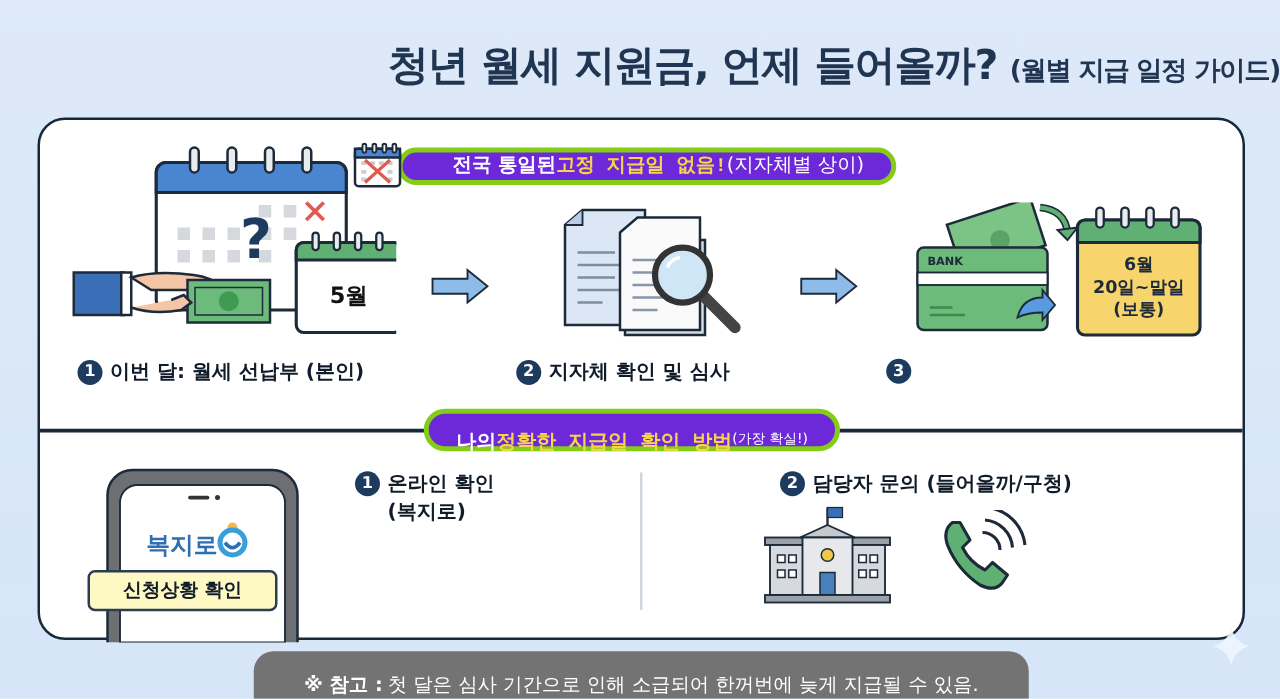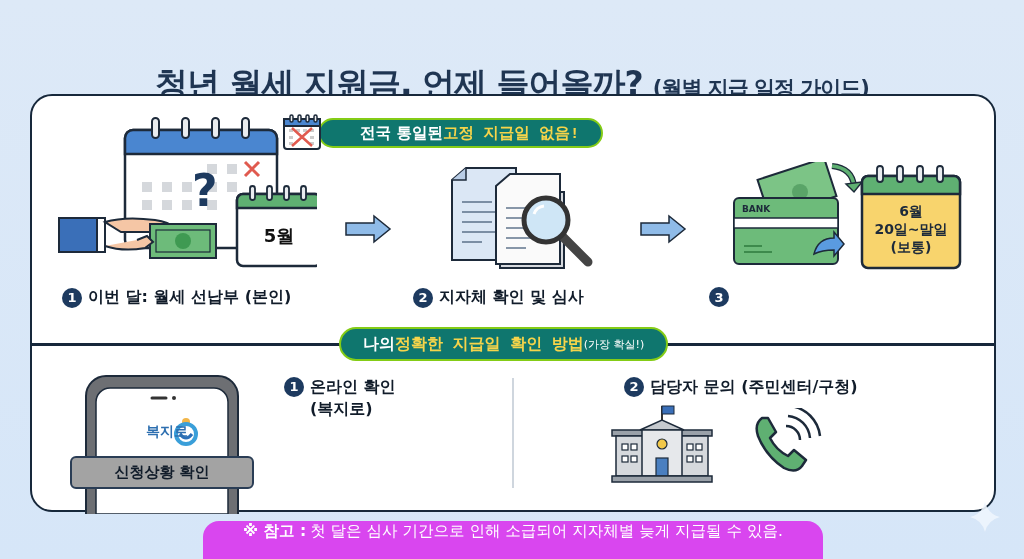--- a/index.html
+++ b/index.html
@@ -5,92 +5,93 @@
   * { box-sizing: border-box; margin: 0; padding: 0; }
   html, body { width: 1024px; height: 559px; overflow: hidden; }
   body {
     background: linear-gradient(180deg, #dde9f7 0%, #d6e6f8 100%);
     font-family: "DejaVu Sans", "Liberation Sans", sans-serif;
     color: #1b2a3d;
     position: relative;
   }
   .title {
     position: absolute; left: 0; right: 0; top: 30px;
-    text-align: center; white-space: nowrap;
-    color: #1f3552; letter-spacing: -1px; margin-top: 32px;
+    text-align: right; white-space: nowrap;
+    color: #1f3552; letter-spacing: -1px;
   }
   .title .main { font-size: 33px; font-weight: bold; }
   .title .sub { font-size: 21px; font-weight: bold; margin-left: 6px; }
 
   .card {
     position: absolute; left: 30px; top: 94px; width: 966px; height: 418px;
     background: #ffffff; border: 2.5px solid #17283b; border-radius: 22px;
   }
   .divider {
     position: absolute; left: 0; right: 0; top: 247px; height: 2.5px; background: #17283b;
   }
 
   .pill {
-    position: absolute; background: #0f766e; color: #fff; border-radius: 20px;
-    font-weight: bold; white-space: nowrap; display: flex; align-items: center;
-    border: 2px solid #84cc16;
+    position: absolute; background: #6d28d9; color: #fff; border-radius: 20px;
+    font-weight: bold; white-space: nowrap; display: flex; 
+    border: 4px solid #84cc16;
   }
   .pill .hl { color: #f6d44a; font-family: Liberation Mono, monospace; }
   .pill .light { font-weight: normal; }
 
   .pill-top { left: 286px; top: 22px; height: 30px; padding: 0 22px 0 40px; font-size: 15.5px; }
-  .pill-mid { left: 307px; top: 231px; height: 34px; padding: 0 22px; font-size: 16px; z-index: 2; }
+  .pill-mid { left: 307px; top: 231px; height: 34px; padding: 12px 22px; font-size: 16px; z-index: 2; }
 
   .step-label {
     position: absolute; font-size: 16px; font-weight: bold; white-space: nowrap;
     display: flex; align-items: center; gap: 6px; color: #111c2a;
   }
   .num {
     display: inline-flex; align-items: center; justify-content: center;
     width: 20px; height: 20px; border-radius: 50%; background: #1d3a5f;
     color: #fff; font-size: 13px; font-weight: bold;
   }
 
   .arrow { position: absolute; }
 
   .sub-title { position: absolute; font-size: 16px; font-weight: bold; color: #111c2a; line-height: 22px; }
   .vline { position: absolute; left: 480px; top: 282px; width: 1.5px; height: 110px; background: #cfd6de; }
 
   .phone-btn {
-    position: absolute; left: 38px; top: 360px; width: 184px; height: 33px;
-    background: #a3a3a3; border: 2px solid #2a3d55; border-radius: 6px;
+    position: absolute; left: 38px; top: 360px; width: 152px; height: 33px;
+    background: #fef9c3; border: 2px solid #2a3d55; border-radius: 6px;
     display: flex; align-items: center; justify-content: center;
     font-size: 15px; font-weight: bold; color: #111c2a;
   }
   .bokjiro {
-    position: absolute; left: 85px; top: 327px; font-size: 14px; font-weight: bold; color: #2d6fb0; margin-left: 29px;
+    position: absolute; left: 85px; top: 327px; font-size: 19px; font-weight: bold; color: #2d6fb0;
   }
   .contact-text { position: absolute; left: 788px; top: 334px; font-size: 16px; font-weight: bold; line-height: 22px; color: #111c2a; }
 
   .note {
     position: absolute; left: 203px; top: 521px; width: 620px; height: 38px;
-    background: #d946ef; border-radius: 16px 16px 0 0; color: #fff;
-    display: flex; align-items: flex-start; justify-content: center; font-size: 15.5px; white-space: nowrap;
+    background: #737373; border-radius: 16px 16px 0 0; color: #fff;
+    display: flex; align-items: flex-end; justify-content: center; font-size: 15.5px; white-space: nowrap;
   }
   .note b { margin-right: 4px; }
   .sparkle { position: absolute; left: 968px; top: 500px; }
 </style>
 </head>
 <body>
 
 <div class="title">
   <span class="main">청년 월세 지원금, 언제 들어올까?</span>
   <span class="sub">(월별 지급 일정 가이드)</span>
 </div>
 
 <div class="card">
 
   <div class="pill pill-top">
     <span>전국 통일된 </span>
     <span class="hl">고정 지급일 없음!</span>
+    <span class="light"> (지자체별 상이)</span>
   </div>
   <svg style="position:absolute;left:250px;top:18px" width="42" height="38" viewBox="0 0 42 38">
     <rect x="2" y="5" width="36" height="30" rx="3" fill="#fff" stroke="#1d2a3a" stroke-width="2"></rect>
     <rect x="2" y="5" width="36" height="7" fill="#4a86d0" stroke="#1d2a3a" stroke-width="2"></rect>
     <g fill="#ccc">
         <rect x="7" y="15" width="4" height="3"></rect>
         <rect x="14" y="15" width="4" height="3"></rect>
         <rect x="21" y="15" width="4" height="3"></rect>
         <rect x="28" y="15" width="4" height="3"></rect>
         <rect x="7" y="22" width="4" height="3"></rect>
@@ -244,21 +245,21 @@
       <span class="num">1</span>
       <span>온라인 확인</span>
     </div>
     <div style="padding-left:26px">(복지로)</div>
   </div>
 
   <div class="vline"></div>
 
   <div class="sub-title" style="left:592px;top:280px;display:flex;align-items:center;gap:6px">
     <span class="num">2</span>
-    <span>담당자 문의 (주민센터/구청)</span>
+    <span>담당자 문의 (들어올까/구청)</span>
   </div>
 
   <svg style="position:absolute;left:578px;top:308px" width="104" height="80" viewBox="0 0 104 80">
     <line x1="52" y1="2" x2="52" y2="18" stroke="#333" stroke-width="2"></line>
     <rect x="52" y="2" width="12" height="8" fill="#3a6fb8" stroke="#1d2a3a" stroke-width="1"></rect>
     <rect x="2" y="26" width="100" height="6" fill="#9aa1a9" stroke="#1d2a3a" stroke-width="1.5"></rect>
     <rect x="6" y="32" width="92" height="40" fill="#d6d9dd" stroke="#1d2a3a" stroke-width="1.5"></rect>
     <path d="M30 26 l22 -10 l22 10 z" fill="#c5c9ce" stroke="#1d2a3a" stroke-width="1.5"></path>
     <rect x="32" y="26" width="40" height="46" fill="#e6e8eb" stroke="#1d2a3a" stroke-width="1.5"></rect>
     <circle cx="52" cy="40" r="5" fill="#f2c84a" stroke="#1d2a3a" stroke-width="1.2"></circle>
@@ -279,18 +280,18 @@
   <svg style="position:absolute;left:720px;top:312px" width="70" height="70" viewBox="0 0 70 70">
     <path d="M10 10 q-8 6 -4 18 q8 20 26 32 q12 6 18 -2 l4 -6 l-12 -10 l-6 6 q-12 -6 -18 -18 l6 -6 l-8 -14 z" fill="#5fb072" stroke="#1d2a3a" stroke-width="2.5" stroke-linejoin="round"></path>
     <path d="M34 18 a14 14 0 0 1 14 14" fill="none" stroke="#1d2a3a" stroke-width="2.5"></path>
     <path d="M36 8 a24 24 0 0 1 22 22" fill="none" stroke="#1d2a3a" stroke-width="2.5"></path>
     <path d="M38 -2 a34 34 0 0 1 30 30" fill="none" stroke="#1d2a3a" stroke-width="2.5"></path>
   </svg>
 </div>
 
 <div class="note">
   <b>※ 참고 :</b>
-  <span>첫 달은 심사 기간으로 인해 소급되어 지자체별 늦게 지급될 수 있음.</span>
+  <span>첫 달은 심사 기간으로 인해 소급되어 한꺼번에 늦게 지급될 수 있음.</span>
 </div>
 
 <svg class="sparkle" width="34" height="34" viewBox="0 0 34 34">
   <path d="M17 2 q3 12 15 15 q-12 3 -15 15 q-3 -12 -15 -15 q12 -3 15 -15 z" fill="#eef5fd" opacity="0.9"></path>
 </svg>
 
 </body></html>

